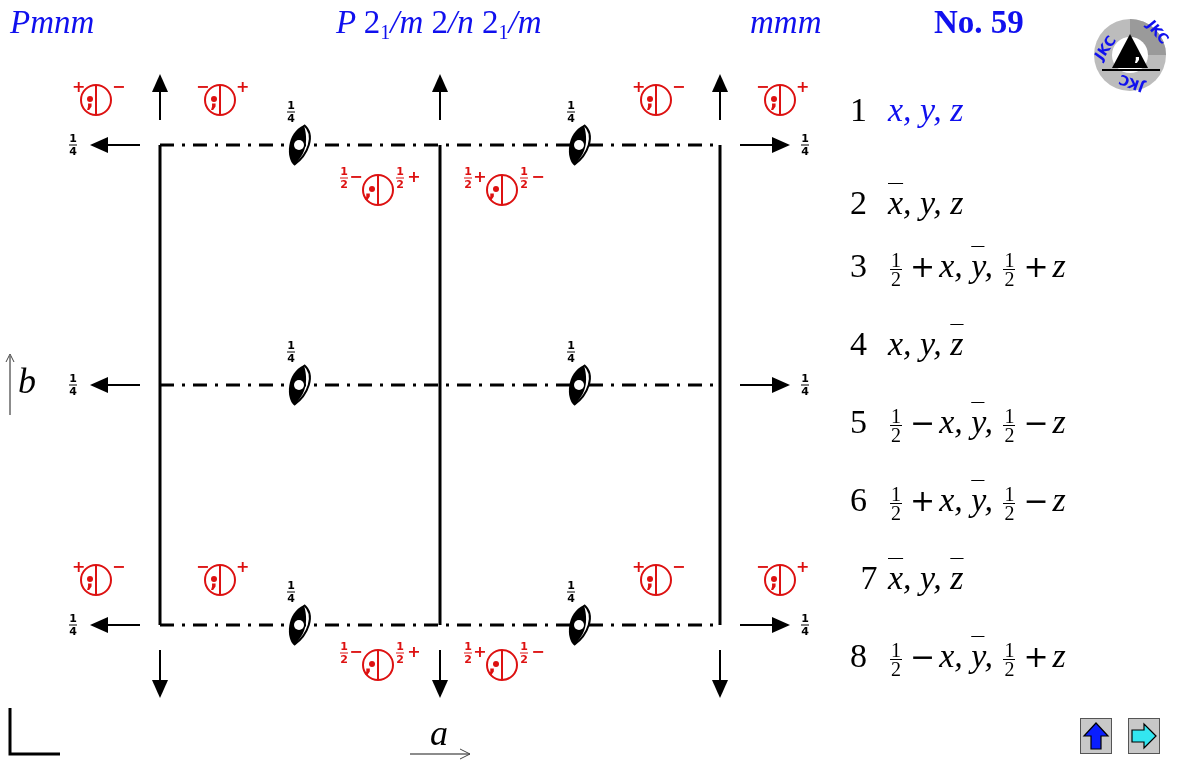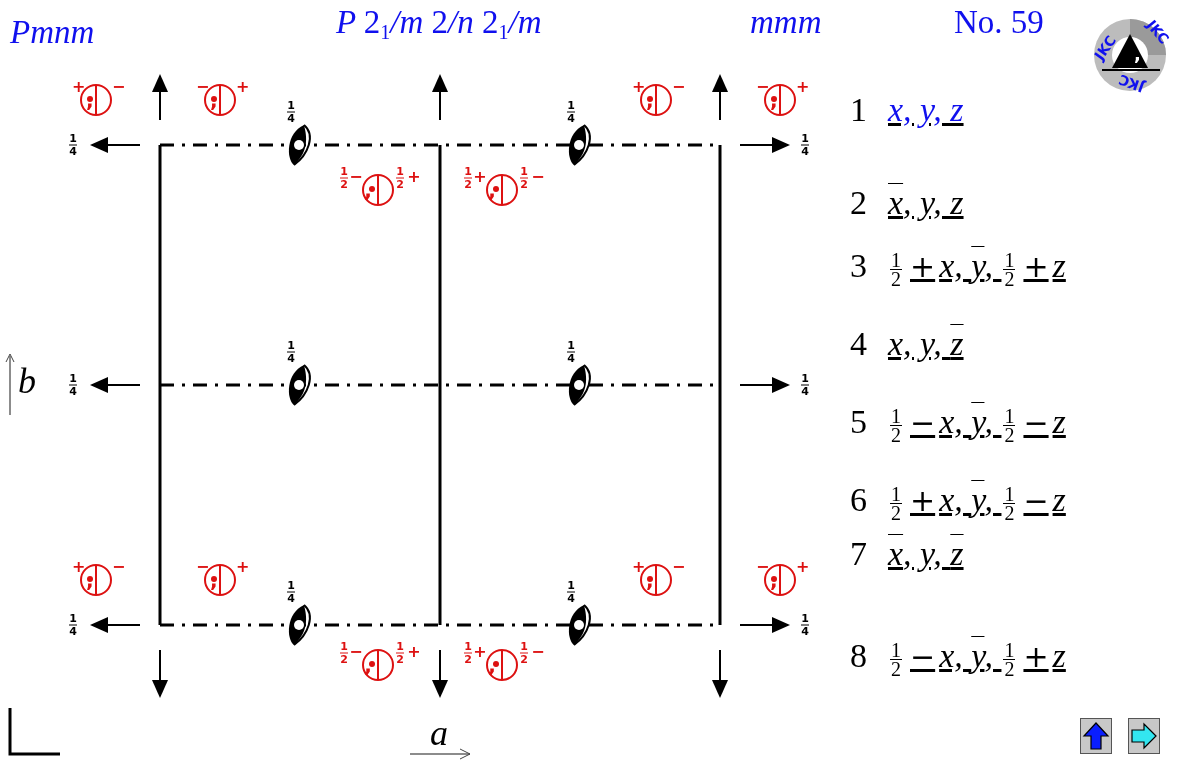--- a/index.html
+++ b/index.html
@@ -1,43 +1,43 @@
 <!DOCTYPE html>
 <html><head>
 <meta charset="utf-8">
 <style>
   html,body{margin:0;padding:0;background:#fff;}
   body{width:1180px;height:770px;position:relative;overflow:hidden;font-family:"Liberation Serif",serif;}
   .abs{position:absolute;}
   .hdr{color:#1010ee;font-size:33px;font-style:italic;top:4px;white-space:nowrap;}
   .hdr-n{font-style:normal;}
   sub{font-size:20px;vertical-align:-6px;line-height:0;font-style:normal;}
-  .op{position:absolute;left:850px;font-size:34px;color:#000;white-space:nowrap;height:40px;line-height:40px;text-decoration:underline;}
+  .op{position:absolute;left:850px;font-size:34px;color:#000;white-space:nowrap;height:40px;line-height:40px;}
   .op .num{display:inline-block;width:38px;}
   .op .expr{font-style:italic;}
   .op.first .expr{color:#1010ee;}
   .frac{display:inline-flex;flex-direction:column;align-items:center;font-style:normal;font-size:20px;line-height:18px;vertical-align:middle;margin:0 4px 0 2px;}
   .frac .fn{border-bottom:1px solid #000;padding:0 1px;}
   .bar{text-decoration:overline;text-decoration-thickness:1px;}
   .sgn{font-style:normal;font-family:"DejaVu Sans",sans-serif;font-size:30px;margin:0 4px;}
   .axis{font-size:36px;font-style:italic;color:#000;}
   .navbtn{position:absolute;top:718px;width:32px;height:36px;background:#c8c8c8;border:1px solid #555;box-sizing:border-box;cursor:pointer;}
 </style>
 </head>
 <body>
 
-<div class="abs hdr" style="left:10px;margin-top:10px;">Pmnm</div>
+<div class="abs hdr" style="left:10px;">Pmnm</div>
 <div class="abs hdr" style="left:336px;">
   <span>P</span>
   <span><span class="hdr-n">2</span><sub>1</sub><span>/m</span></span>
   <span><span class="hdr-n">2</span><span>/n</span></span>
   <span><span class="hdr-n">2</span><sub>1</sub><span>/m</span></span>
 </div>
 <div class="abs hdr" style="left:750px;font-family:Liberation Serif, serif;">mmm</div>
-<div class="abs hdr hdr-n" style="left:954px;font-style:normal;">No. 59</div>
+<div class="abs hdr hdr-n" style="left:934px;font-style:normal;font-weight:bold;">No. 59</div>
 
 <svg class="abs" style="left:1088px;top:14px;" width="86" height="80" viewBox="0 0 86 80">
   <circle cx="42" cy="41" r="36" fill="#bcbcbc"></circle>
   <path d="M42 5 A36 36 0 0 1 78 41 L42 41Z" fill="#9a9a9a"></path>
   <circle cx="42" cy="41" r="18" fill="#fff"></circle>
   <polygon points="42,20 24,54 60,54" fill="#000"></polygon>
   <line x1="14" y1="56" x2="72" y2="56" stroke="#000" stroke-width="2"></line>
   <text x="46" y="46" font-size="18" fill="#fff" font-family="DejaVu Sans, sans-serif" font-weight="bold">,</text>
   <text x="8" y="44" font-size="14" fill="#1010ee" font-family="DejaVu Sans, sans-serif" font-weight="bold" transform="rotate(-55 14 40)">JKC</text>
   <text x="52" y="16" font-size="14" fill="#1010ee" font-family="DejaVu Sans, sans-serif" font-weight="bold" transform="rotate(50 60 20)">JKC</text>
@@ -273,21 +273,21 @@
           <span class="fn">1</span>
           <span>2</span>
         </span><span class="sgn">−</span>z</span></div>
     <div class="op" style="top: 480px;"><span class="num">6</span><span class="expr"><span class="frac">
           <span class="fn">1</span>
           <span>2</span>
         </span><span class="sgn">+</span>x, <span class="bar">y</span>, <span class="frac">
           <span class="fn">1</span>
           <span>2</span>
         </span><span class="sgn">−</span>z</span></div>
-    <div class="op" style="top: 534px;"><span class="num">7</span><span class="expr"><span class="bar">x</span>, y, <span class="bar">z</span></span></div>
+    <div class="op" style="top: 558px; text-align: center;"><span class="num">7</span><span class="expr"><span class="bar">x</span>, y, <span class="bar">z</span></span></div>
     <div class="op" style="top: 636px;"><span class="num">8</span><span class="expr"><span class="frac">
           <span class="fn">1</span>
           <span>2</span>
         </span><span class="sgn">−</span>x, <span class="bar">y</span>, <span class="frac">
           <span class="fn">1</span>
           <span>2</span>
         </span><span class="sgn">+</span>z</span></div>
   </div>
 
 <div class="navbtn" style="left:1080px;">

